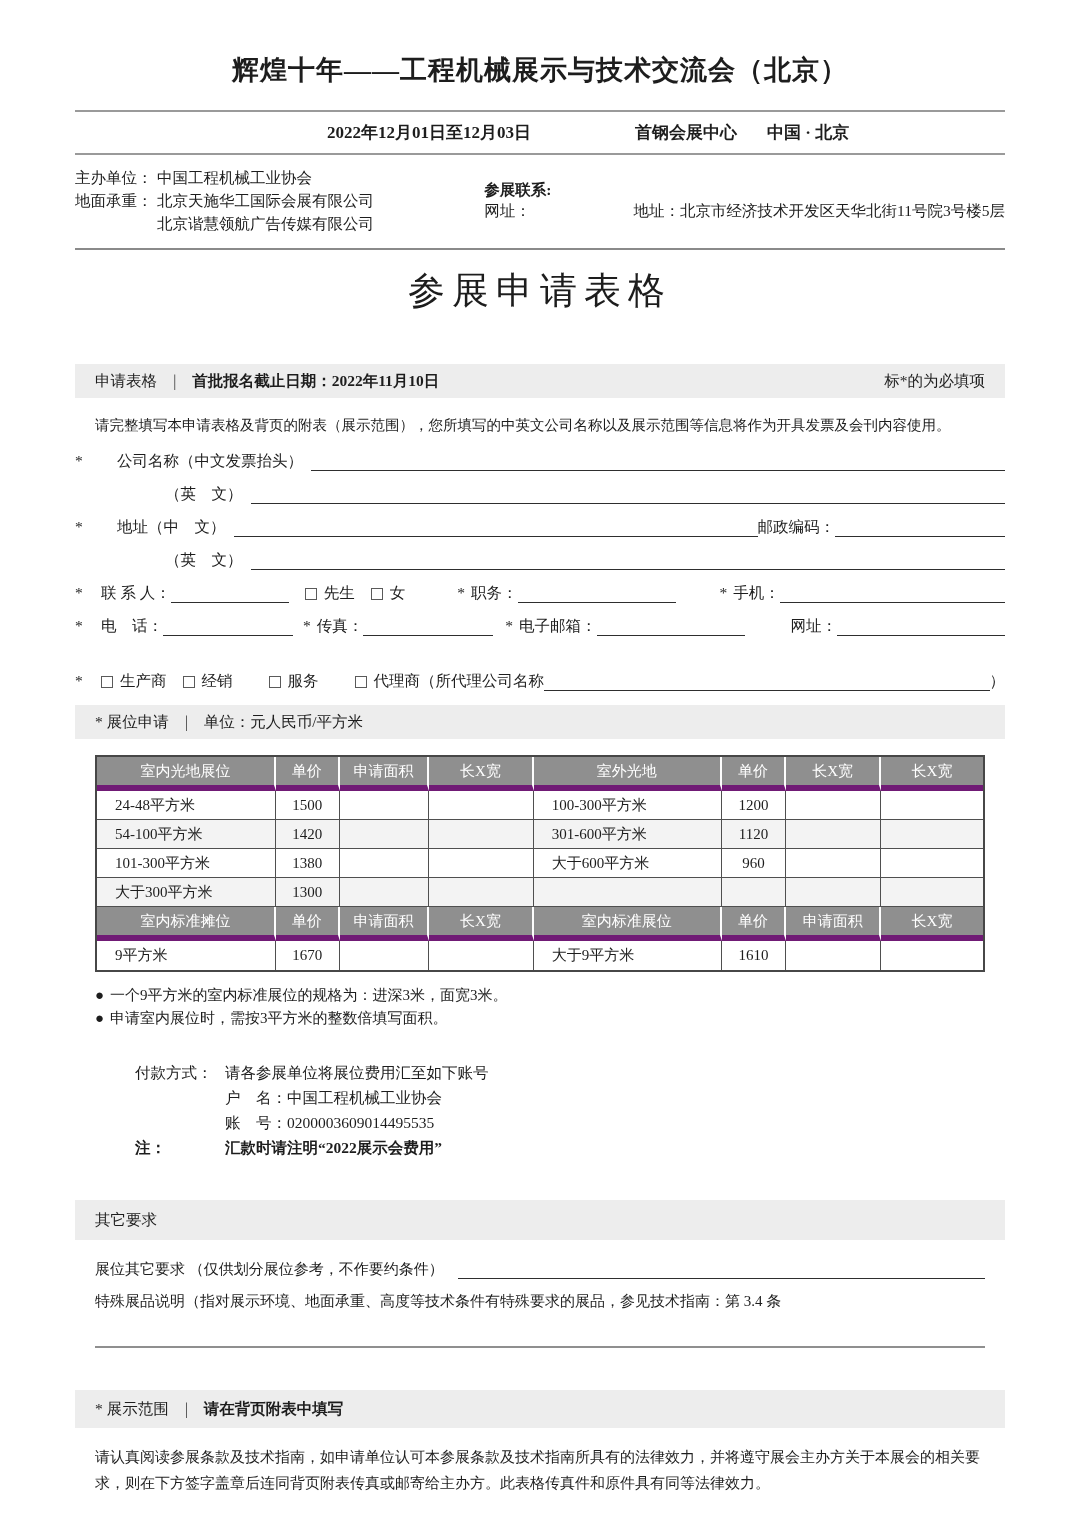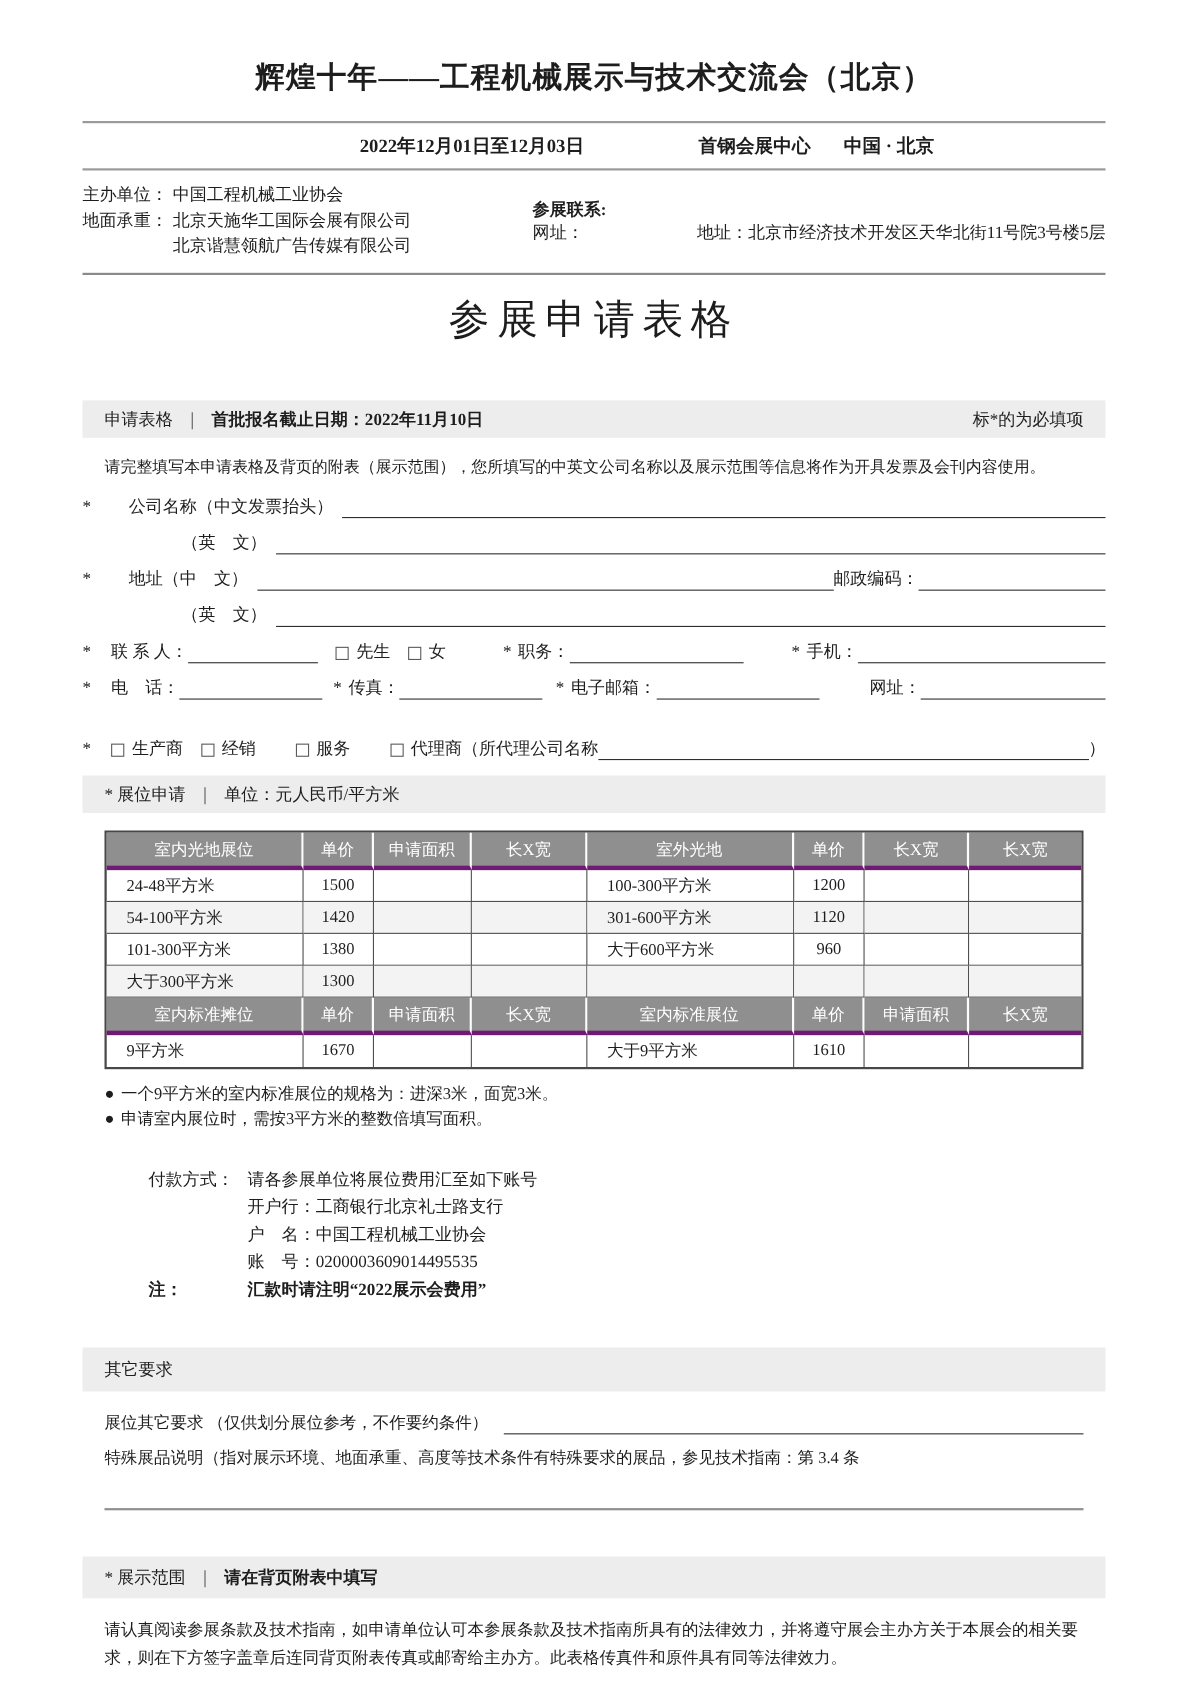--- a/index.html
+++ b/index.html
@@ -48,21 +48,21 @@
     width: 12px; height: 12px; border: 1.5px solid #5a5a5a; display: inline-block;
     flex: none; margin: 0 7px 3px 0; background: #fff;
   }
   .gap-l { margin-left: 16px; }
   .gap-s { margin-left: 8px; }
   
   .table-wrap { margin: 16px 0 0 20px; }
   table { width: 890px; border-collapse: separate; border-spacing: 0; border: 2px solid #474747; font-size: 15px; table-layout: fixed; }
   th {
     background: #8f8f8f; color: #ffffff; font-weight: normal; height: 34px;
-    border-right: 2px solid #fdfdfd; border-bottom: 4px solid #701a75; text-align: center;
+    border-right: 2px solid #fdfdfd; border-bottom: 6px solid #701a75; text-align: center;
   }
   td { height: 29px; border-right: 1px solid #4f4f4f; border-bottom: 1px solid #4f4f4f; padding-left: 6px; }
   td.cat { padding-left: 18px; }
   td.num { text-align: center; padding-left: 0; }
   tr.stripe td { background: #f3f3f3; }
   th:last-child, td:last-child { border-right: none; }
   tr:last-child td { border-bottom: none; }
   
   .bullets { margin: 12px 0 0 20px; font-size: 15px; line-height: 23px; }
   .bullet-row { display: flex; }
@@ -310,24 +310,20 @@
     </div>
   </div>
 
   <div class="payment">
     <div class="pay-row">
       <span class="plbl">付款方式：</span>
       <span>请各参展单位将展位费用汇至如下账号</span>
     </div>
     <div class="pay-row">
       <span class="plbl"></span>
-      <span>开户行：工商银行北京礼士路支行</span>
-    </div>
-    <div class="pay-row">
-      <span class="plbl"></span>
       <span>户　名：中国工程机械工业协会</span>
     </div>
     <div class="pay-row">
       <span class="plbl"></span>
       <span>账　号：0200003609014495535</span>
     </div>
     <div class="pay-row">
       <span class="plbl pay-bold">注：</span>
       <span class="pay-bold">汇款时请注明“2022展示会费用”</span>
     </div>

